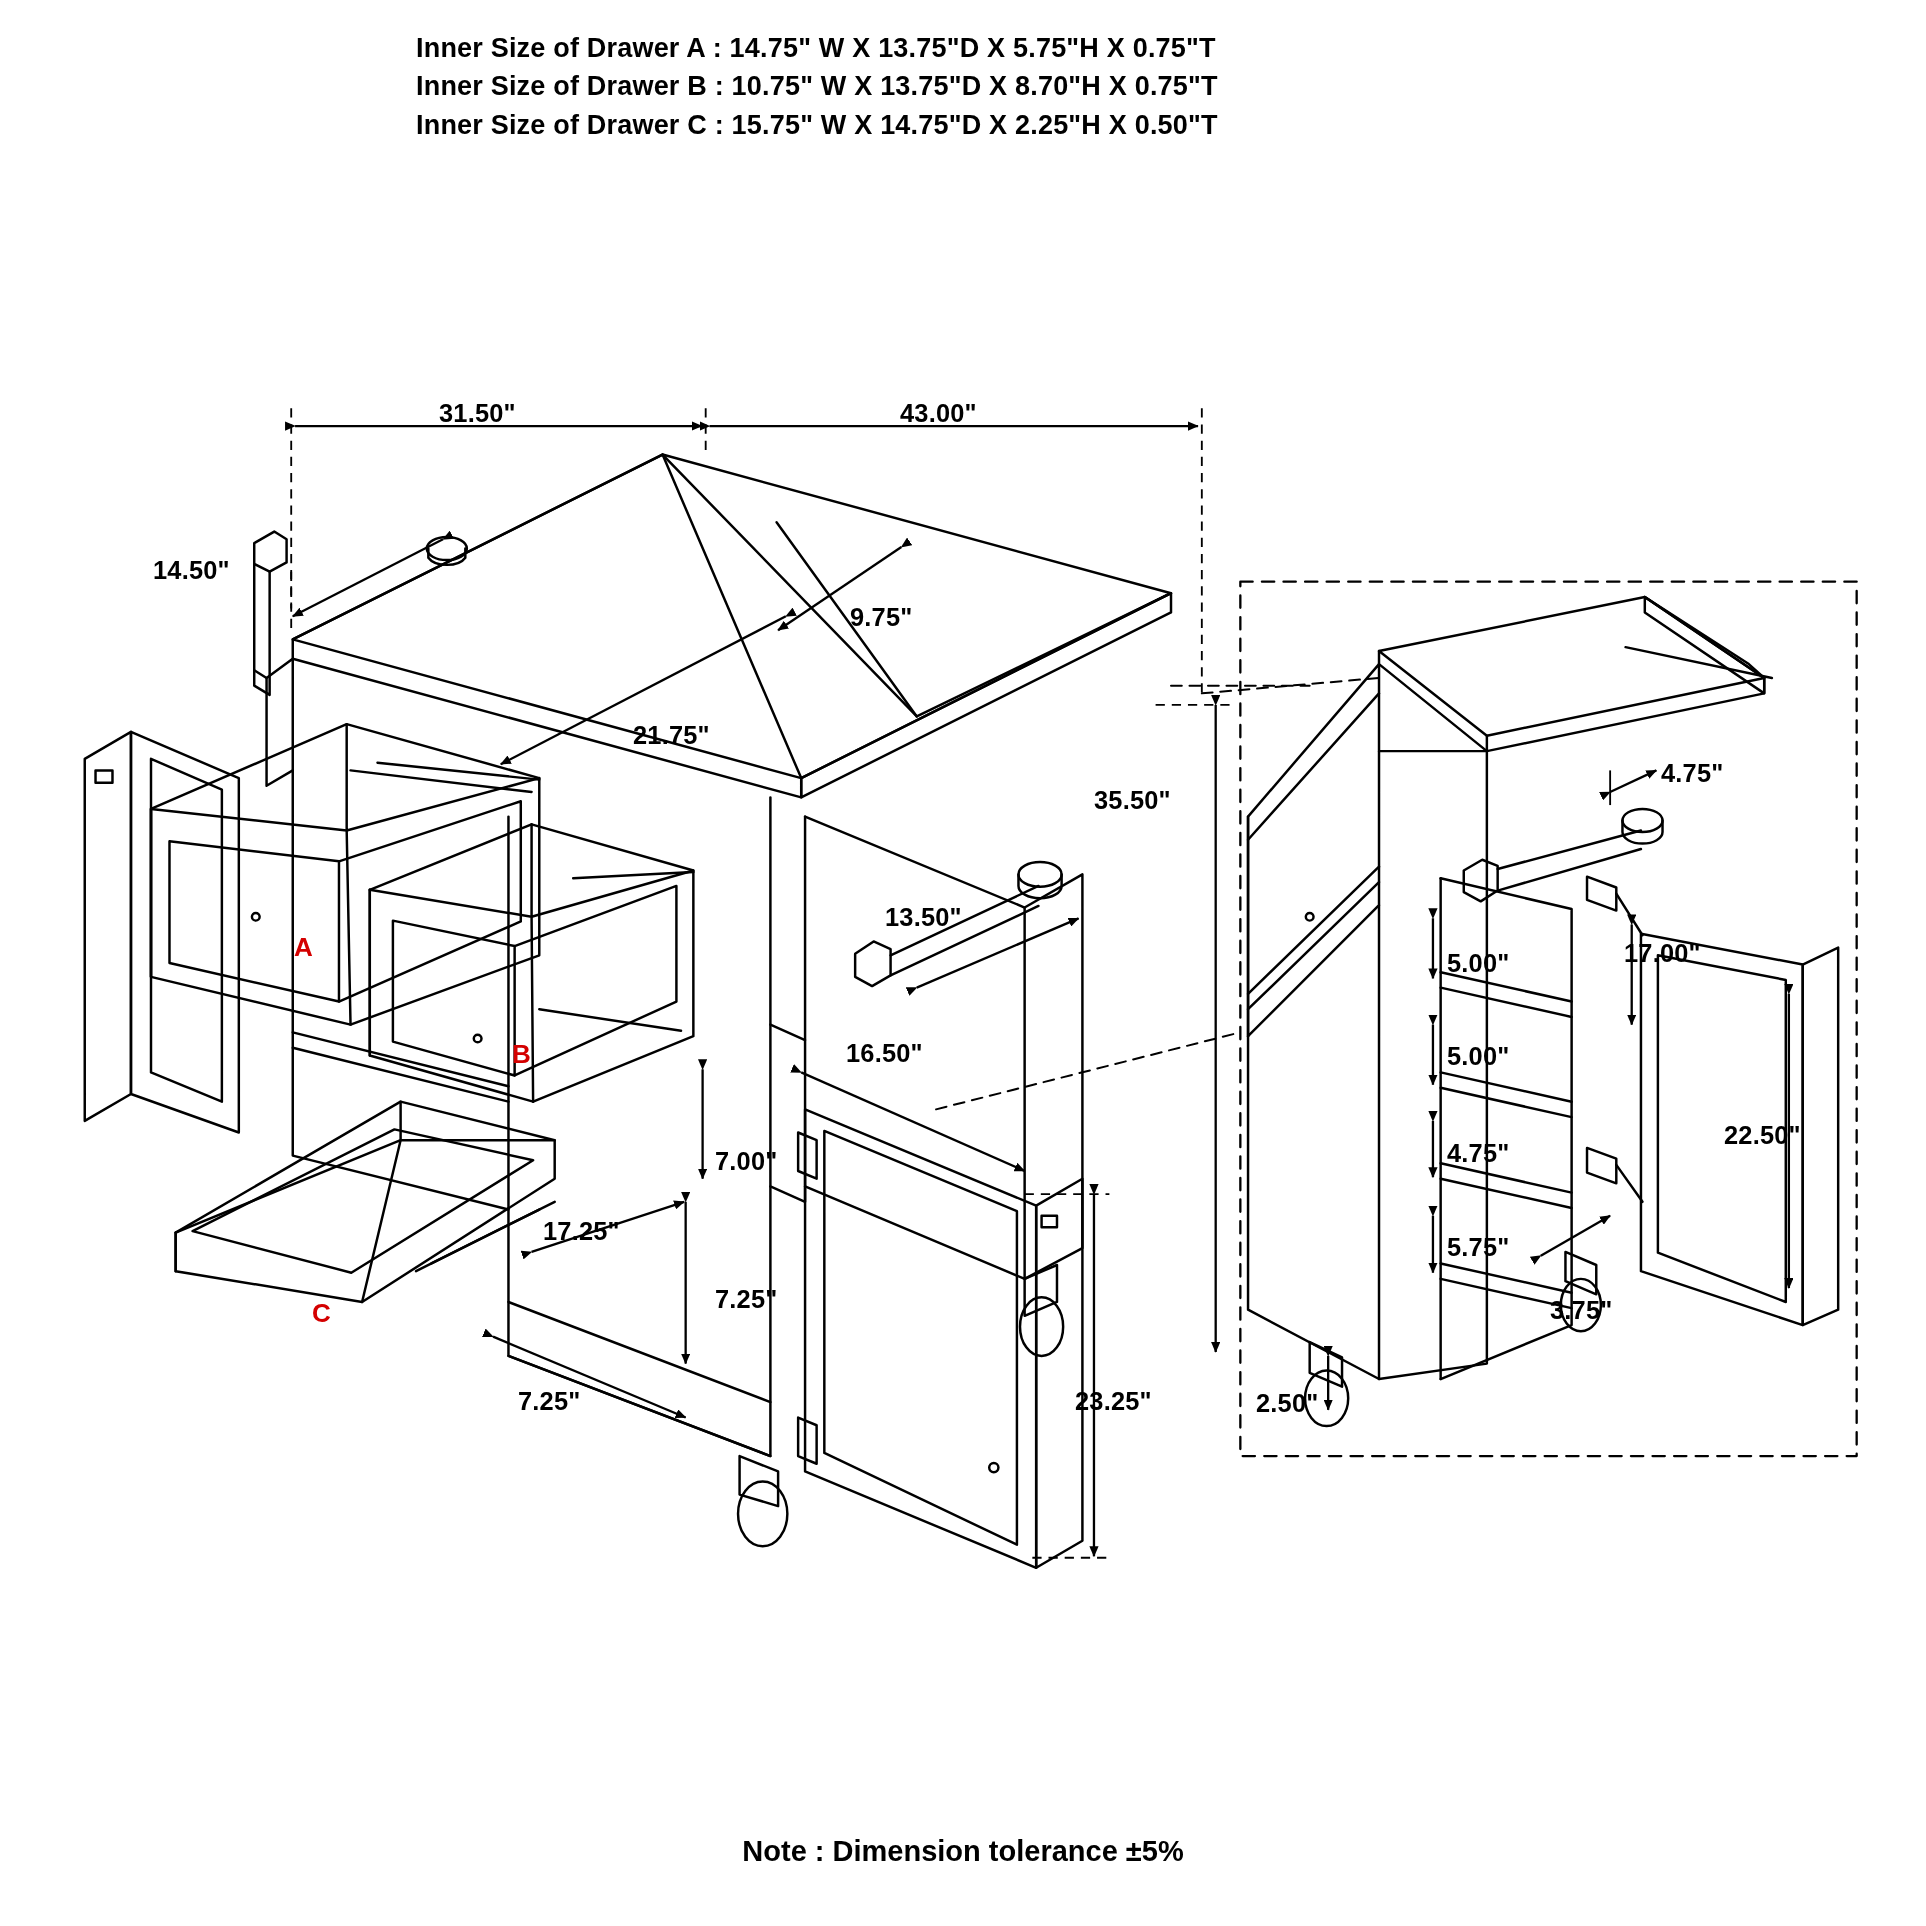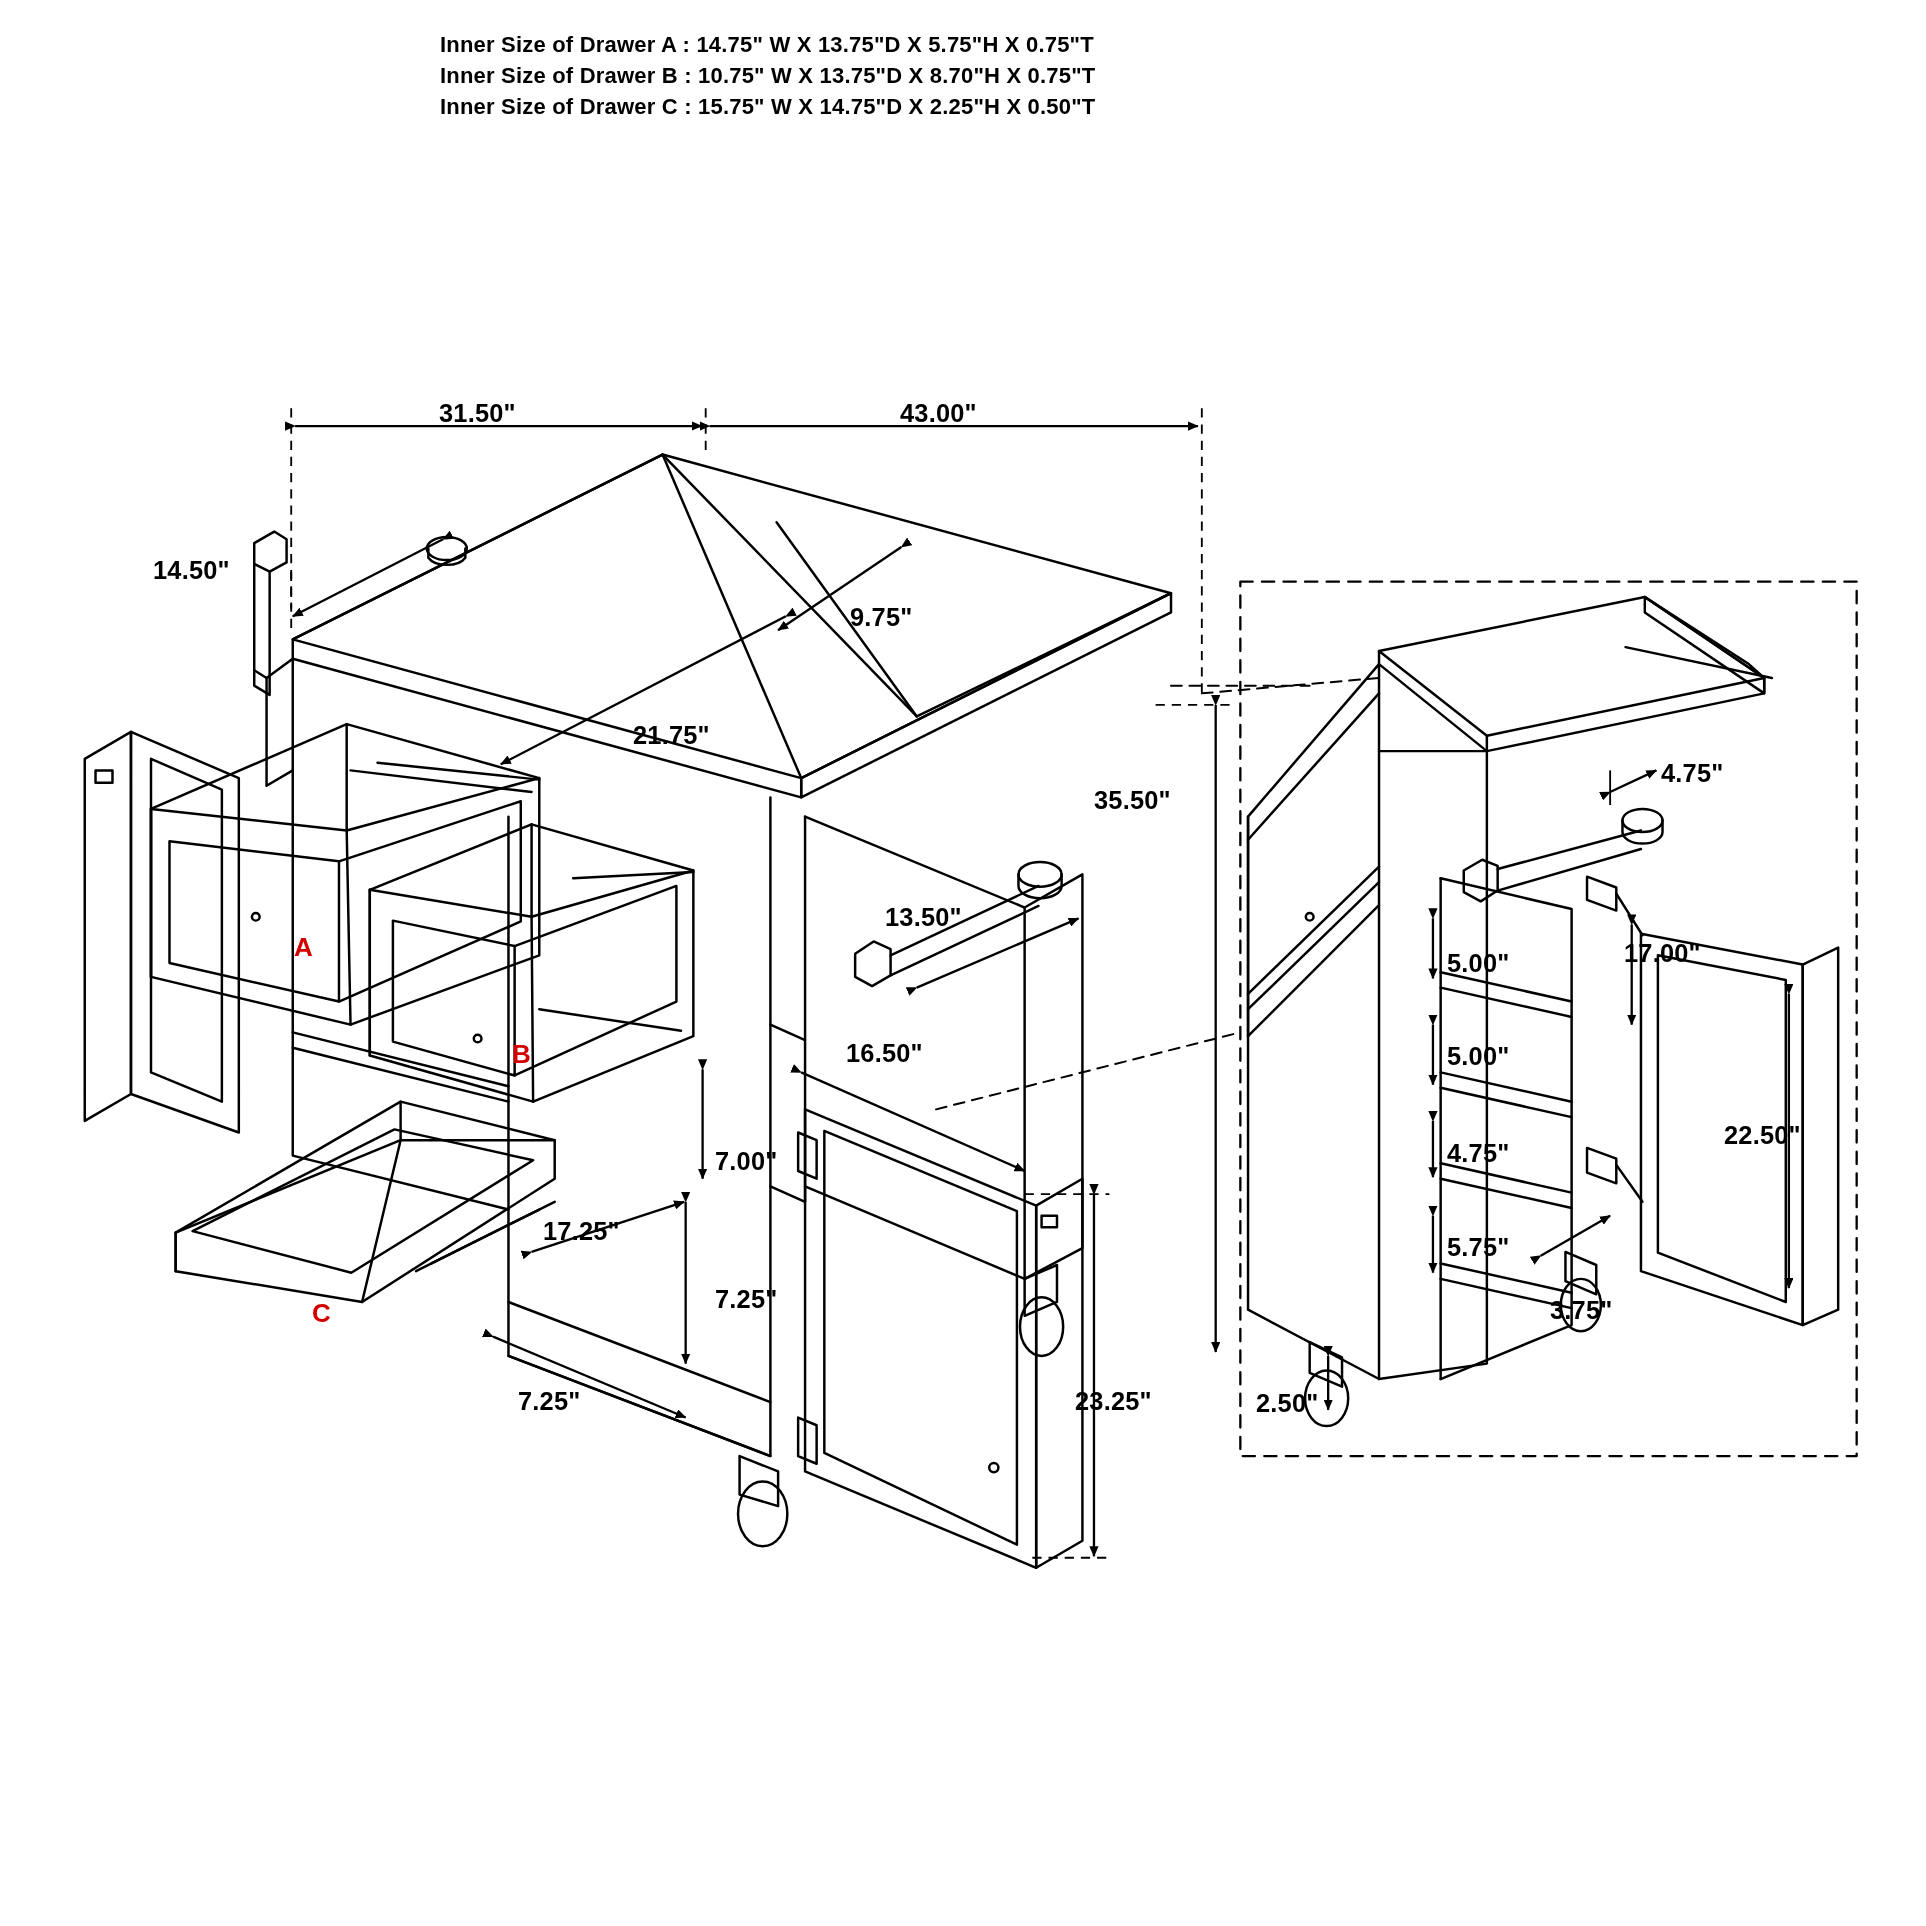--- a/index.html
+++ b/index.html
@@ -19,25 +19,24 @@
     position: absolute;
     left: 0; top: 0;
     width: 1926px;
     height: 1926px;
   }
   .hdr {
     position: absolute;
     left: 416px;
     top: 29px;
     width: 1310px;
-    font-size: 22px;
+    font-size: 27px;
     font-weight: bold;
     line-height: 1.42;
     letter-spacing: 0.2px;
-    margin-left: 24px;
   }
   .hdr div { white-space: pre; }
   .footer {
     position: absolute;
     left: 0;
     top: 1835px;
     width: 1926px;
     text-align: center;
     font-size: 29px;
     font-weight: bold;
@@ -396,14 +395,15 @@
   <div class="dimtext" style="left:1447px; top:1139px;">4.75"</div>
   <div class="dimtext" style="left:1447px; top:1233px;">5.75"</div>
   <div class="dimtext" style="left:1724px; top:1121px;">22.50"</div>
   <div class="dimtext" style="left:1550px; top:1296px;">3.75"</div>
   <div class="dimtext" style="left:1256px; top:1389px;">2.50"</div>
 
   <div class="drwlbl" style="left:294px; top:932px;">A</div>
   <div class="drwlbl" style="left:512px; top:1039px;">B</div>
   <div class="drwlbl" style="left:312px; top:1298px;">C</div>
 
+  <div class="footer">Note : Dimension tolerance ±5%</div>
 </div>
 
 
 </body></html>

